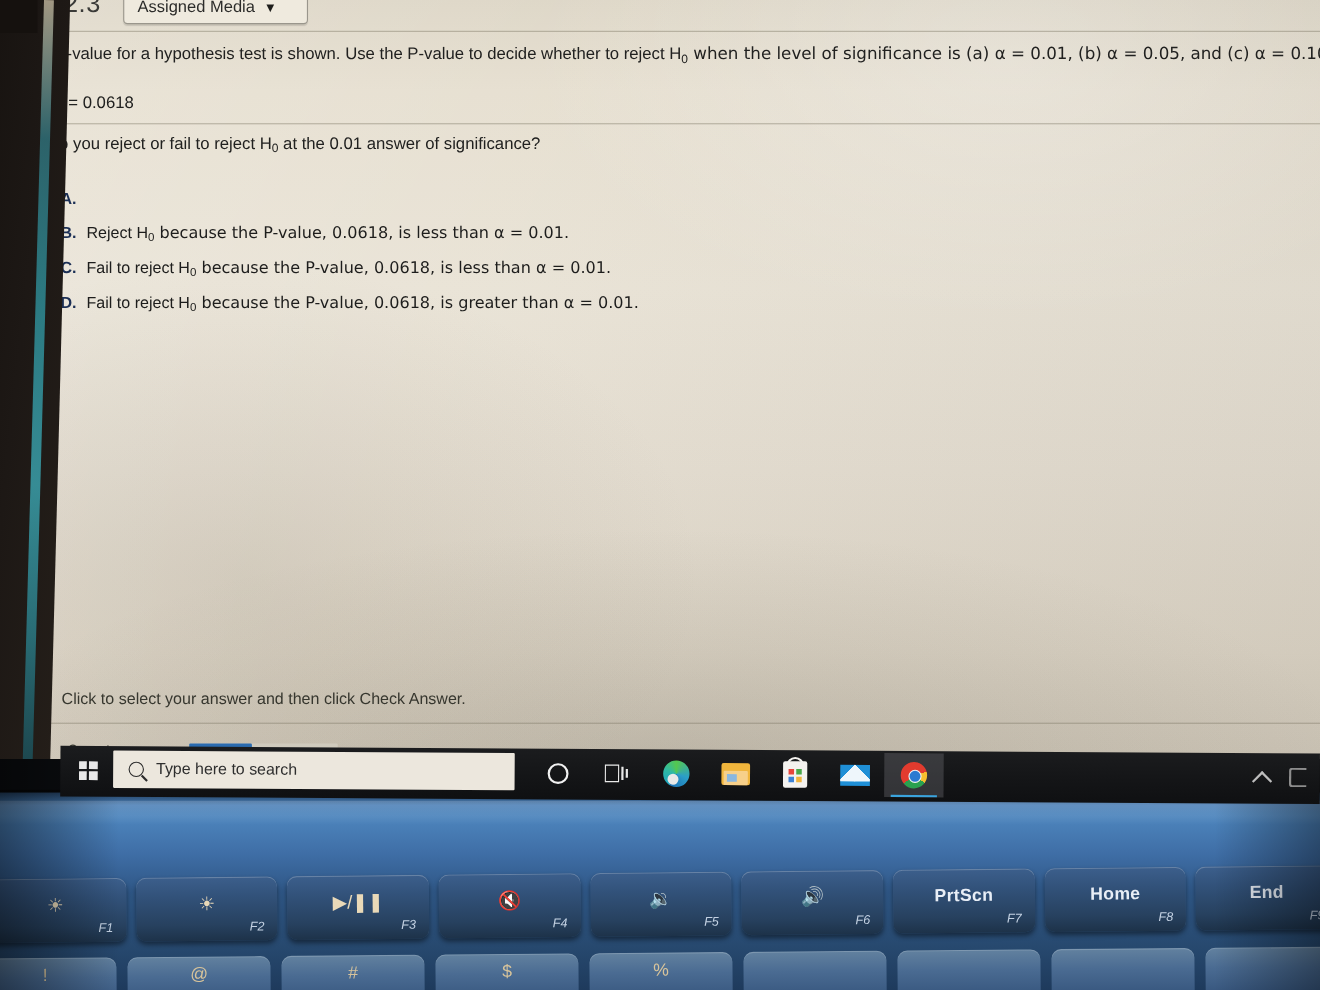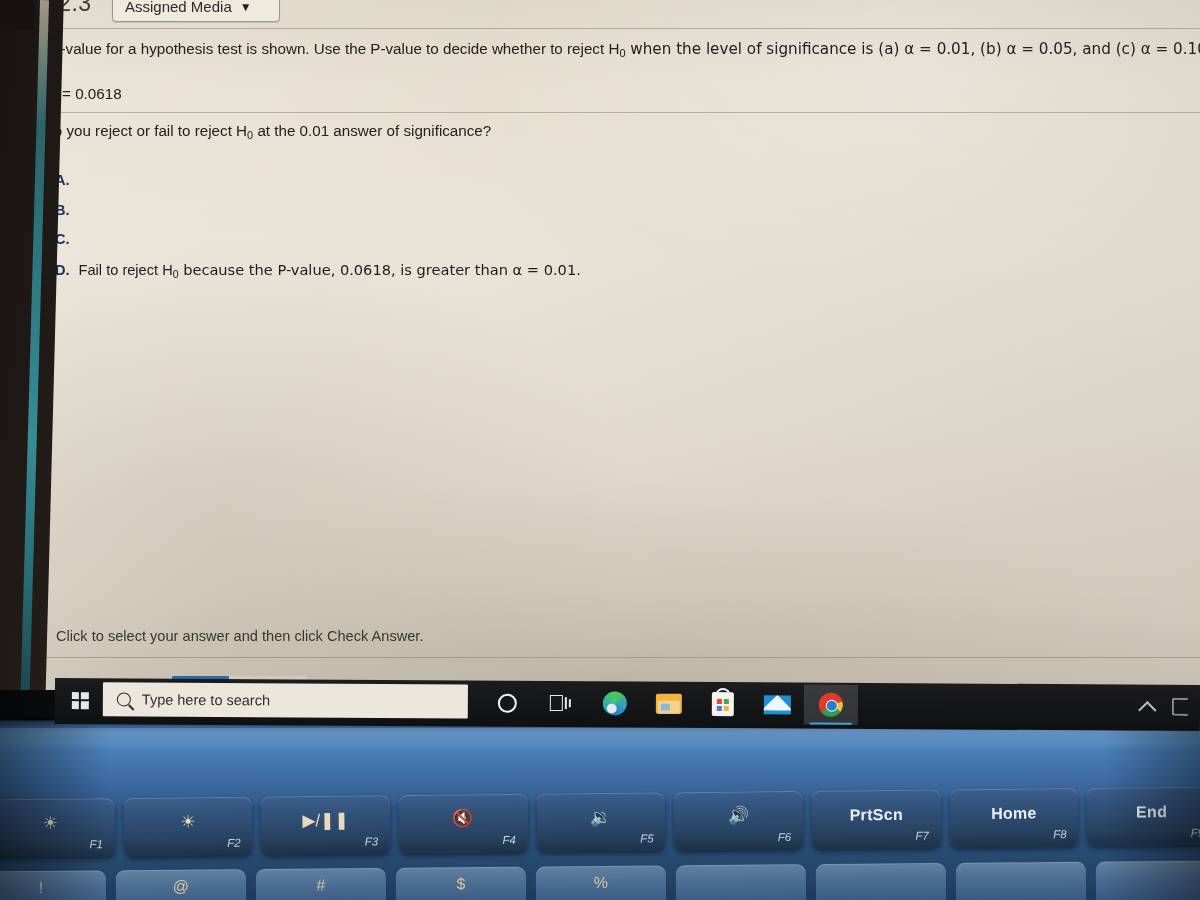--- a/index.html
+++ b/index.html
@@ -452,25 +452,27 @@
       <div class="options">
 
         <div class="opt">
           <span class="radio"></span>
           <span class="opt-letter">A.</span>
         </div>
 
         <div class="opt">
           <span class="radio"></span>
           <span class="opt-letter">B.</span>
+          <span><span>Reject H</span><sub>0</sub><span class="greek"> because the P-value, 0.0618, is less than α = 0.01.</span></span>
         </div>
 
         <div class="opt">
           <span class="radio"></span>
           <span class="opt-letter">C.</span>
+          <span><span>Fail to reject H</span><sub>0</sub><span class="greek"> because the P-value, 0.0618, is less than α = 0.01.</span></span>
         </div>
 
         <div class="opt">
           <span class="radio"></span>
           <span class="opt-letter">D.</span>
           <span><span>Fail to reject H</span><sub>0</sub><span class="greek"> because the P-value, 0.0618, is greater than α = 0.01.</span></span>
         </div>
 
       </div>
 

